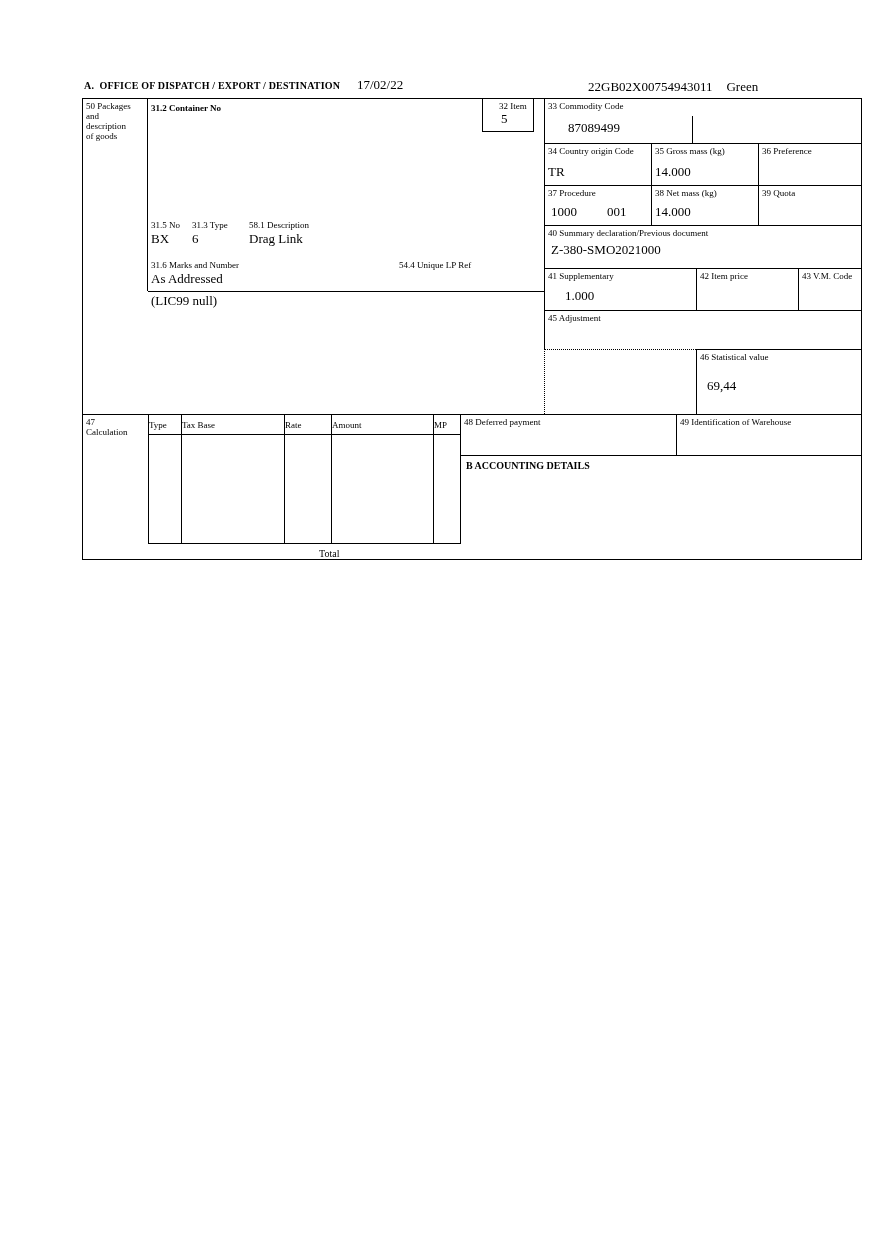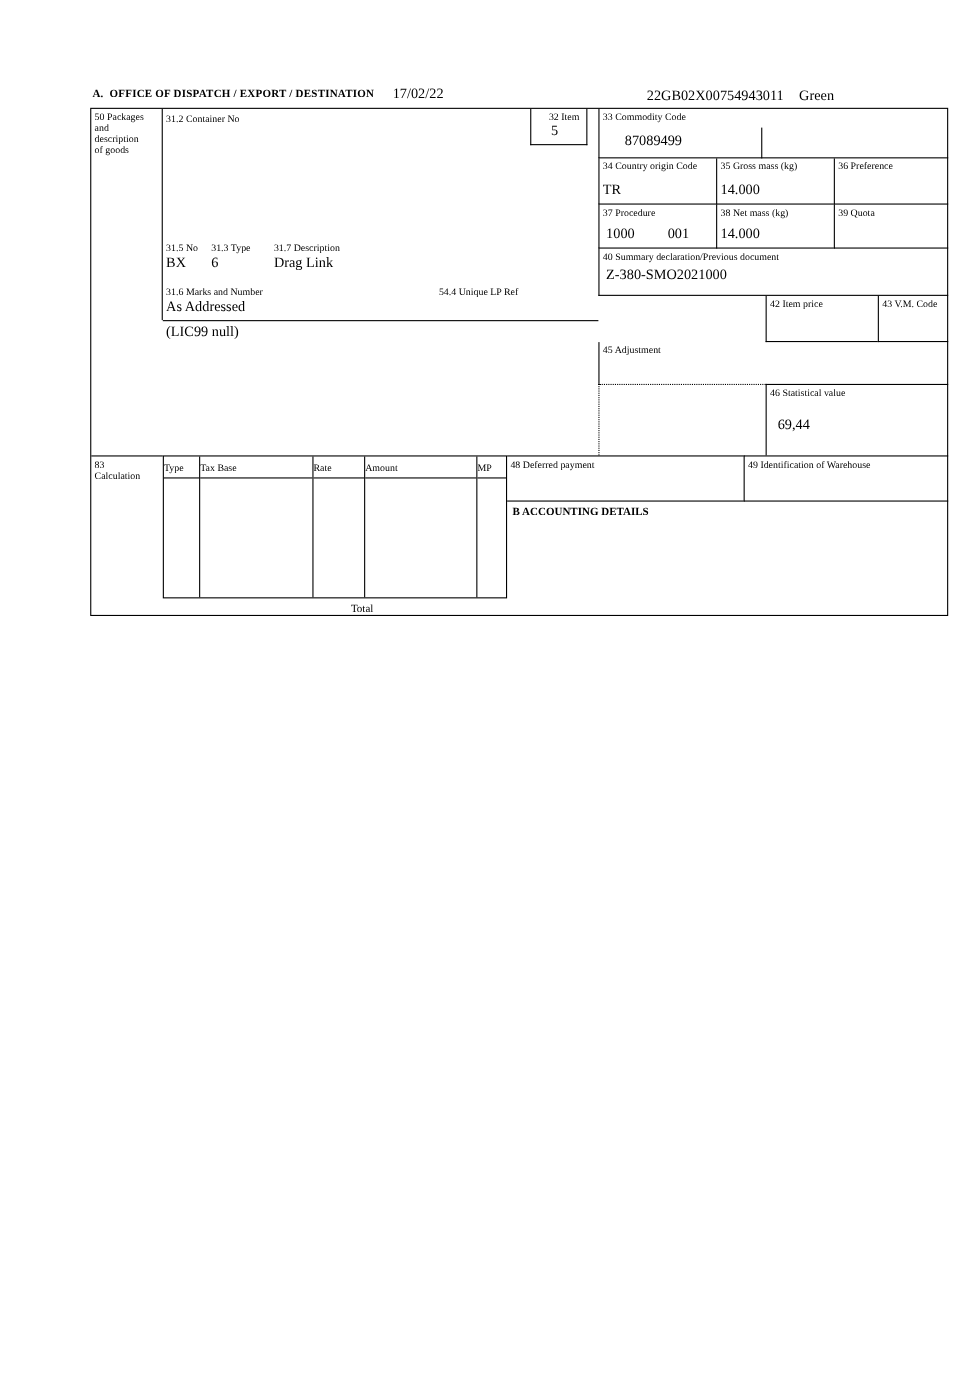--- a/index.html
+++ b/index.html
@@ -30,35 +30,35 @@
 
 <div class="abs" style="left:82px;top:98px;width:780px;height:462px;border:1px solid #000;">
 
   <div class="abs br" style="left:0;top:0;width:65px;height:192px;">
     <div class="lbl pre boxlbl" style="white-space:pre-line;">50 Packages
 and
 description
 of goods</div>
   </div>
   <div class="abs bt" style="left:0;top:315px;width:65px;height:147px;">
-    <div class="lbl pre boxlbl" style="white-space:pre-line;">83
+    <div class="lbl pre boxlbl" style="white-space:pre-line;">47
 Calculation</div>
   </div>
 
   <div class="abs" style="left:65px;top:0;width:396px;height:192px;">
-    <div class="abs lbl" style="left:3px;top:4px;">31.2 Container No</div>
+    <div class="abs lbl" style="left:3px;top:4px;font-weight:bold;">31.2 Container No</div>
 
     <div class="abs bl br bb" style="left:334px;top:0;width:52px;height:33px;padding-left:14px;">
       <div class="lbl" style="padding:2px 0 0 2px;">32 Item</div>
       <div class="val" style="padding-left:4px;">5</div>
     </div>
 
     <div class="abs lbl" style="left:3px;top:121px;">31.5 No</div>
     <div class="abs lbl" style="left:44px;top:121px;">31.3 Type</div>
-    <div class="abs lbl" style="left:101px;top:121px;">31.7 Description</div>
+    <div class="abs lbl" style="left:101px;top:121px;">58.1 Description</div>
     <div class="abs val" style="left:3px;top:132px;">BX</div>
     <div class="abs val" style="left:44px;top:132px;">6</div>
     <div class="abs val" style="left:101px;top:132px;">Drag Link</div>
 
     <div class="abs lbl" style="left:3px;top:161px;">31.6 Marks and Number</div>
     <div class="abs lbl" style="left:251px;top:161px;">54.4 Unique LP Ref</div>
     <div class="abs val" style="left:3px;top:172px;">As Addressed</div>
   </div>
 
   <div class="abs bt" style="left:65px;top:192px;width:396px;height:123px;">
@@ -94,20 +94,24 @@
   </div>
   <div class="abs bl bb" style="left:675px;top:87px;width:104px;height:40px;">
     <div class="lbl boxlbl">39 Quota</div>
   </div>
 
   <div class="abs bl bb" style="left:461px;top:127px;width:318px;height:43px;">
     <div class="lbl boxlbl">40 Summary declaration/Previous document</div>
     <div class="abs val" style="left:6px;top:16px;">Z-380-SMO2021000</div>
   </div>
 
+  <div class="abs bl bb" style="left:461px;top:170px;width:152px;height:42px;">
+    <div class="lbl boxlbl">41 Supplementary</div>
+    <div class="abs val" style="left:20px;top:19px;">1.000</div>
+  </div>
   <div class="abs bl bb" style="left:613px;top:170px;width:102px;height:42px;">
     <div class="lbl boxlbl">42 Item price</div>
   </div>
   <div class="abs bl bb" style="left:715px;top:170px;width:64px;height:42px;">
     <div class="lbl boxlbl">43 V.M. Code</div>
   </div>
 
   <div class="abs bl" style="left:461px;top:212px;width:318px;height:38px;">
     <div class="lbl boxlbl">45 Adjustment</div>
   </div>

